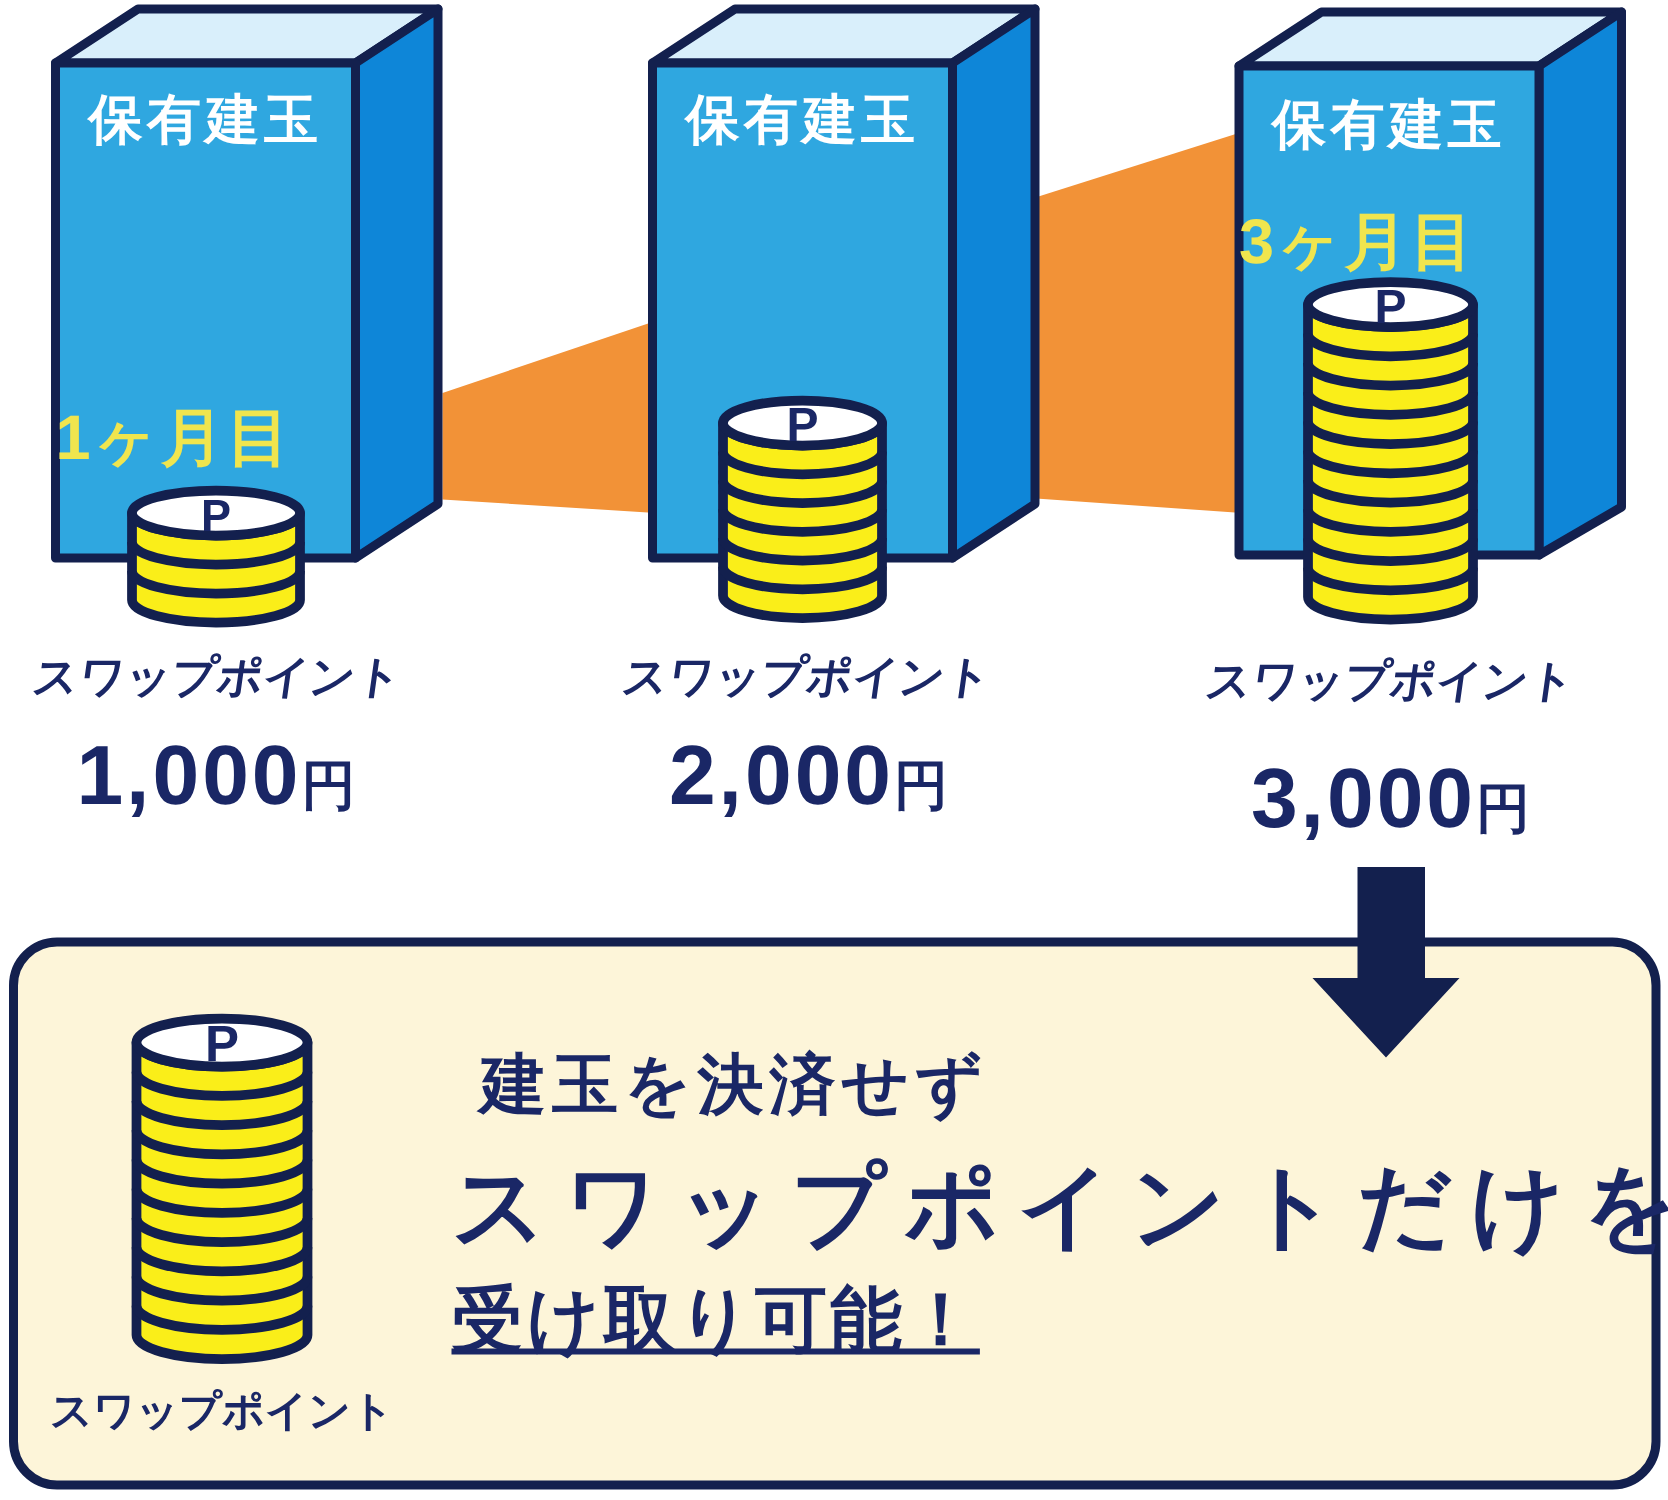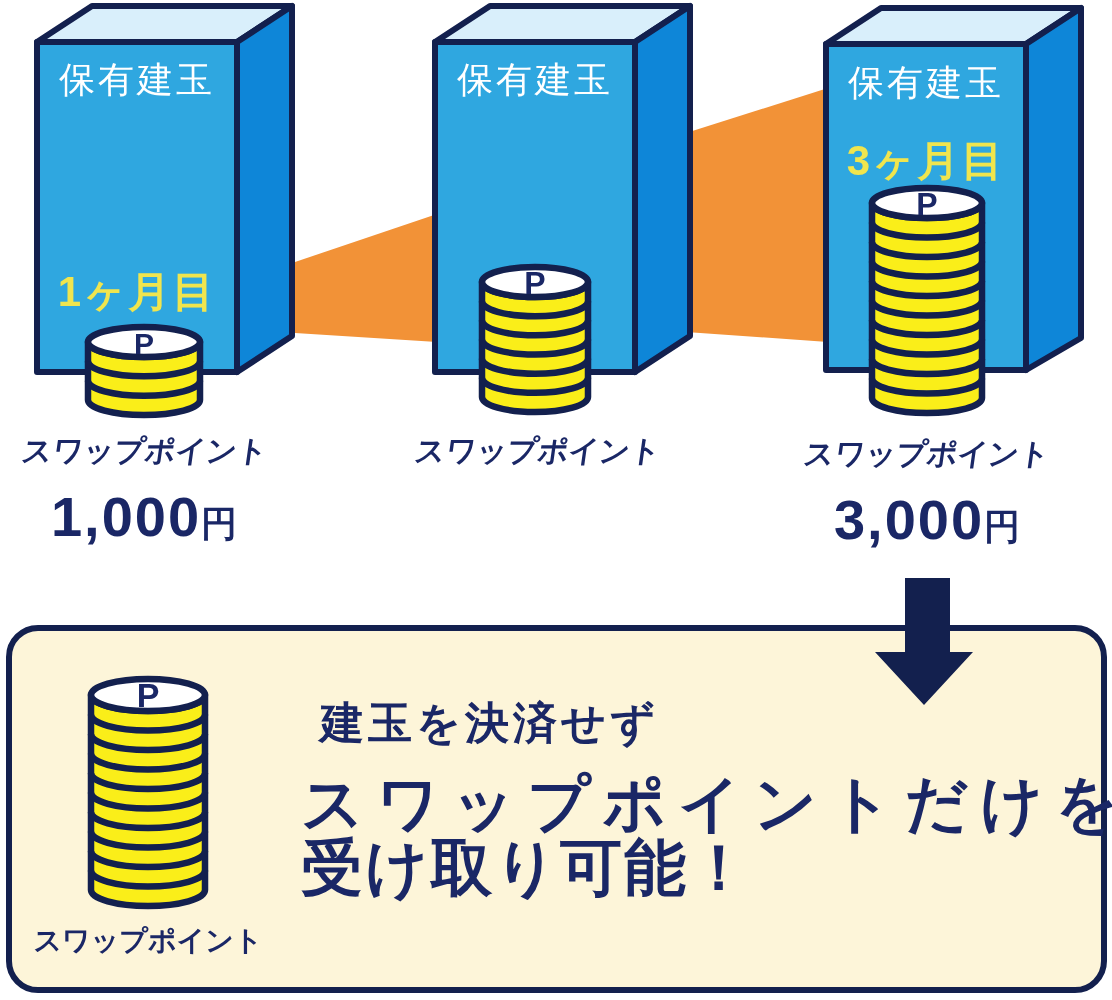--- a/index.html
+++ b/index.html
@@ -20,41 +20,41 @@
   .stage{
     position:relative;width:1112px;height:1000px;background:var(--bg);
     overflow:hidden;font-family:"Liberation Sans",sans-serif;
   }
   .panel{
     position:absolute;left:6px;top:625px;width:1089px;height:356px;
     background:var(--cream);border:6px solid var(--outline);border-radius:32px;
   }
   svg.art{position:absolute;left:0;top:0;pointer-events:none;}
   .txt{position:absolute;white-space:nowrap;}
-  .box-title{width:200px;text-align:center;color:var(--white);font-size:36px;font-weight:normal;letter-spacing:3px;}
+  .box-title{width:200px;text-align:center;color:var(--white);font-size:36px;font-weight:bold;letter-spacing:3px;}
   #bt1{left:37px;top:56px}
   #bt2{left:435px;top:56px}
   #bt3{left:826px;top:59px}
-  .month{width:200px;text-align:center;color:var(--month);font-size:42px;font-weight:bold;letter-spacing:2px;}
+  .month{width:200px;text-align:left;color:var(--month);font-size:42px;font-weight:bold;letter-spacing:2px;}
   #m1{left:37px;top:264px}
   #m2{left:435px;top:202px}
   #m3{left:826px;top:133px}
   .pts-label{width:300px;text-align:center;color:var(--text-navy);font-size:30px;font-weight:bold;transform:skewX(-8deg);}
   #pl1{left:-5px;top:431px}
   #pl2{left:388px;top:431px}
   #pl3{left:777px;top:434px}
   .amount{width:300px;text-align:center;color:var(--text-navy);font-size:56px;font-weight:bold;letter-spacing:2px;}
   #a1{left:-5px;top:484px}
   #a2{left:390px;top:484px}
-  #a3{left:778px;top:487px}
+  #a3{left:778px;top:499px}
   .yen{font-size:36px;}
   .callout-label{left:8px;top:922px;width:280px;text-align:center;font-size:28px;font-weight:bold;color:var(--text-navy);}
   .callout-line1{left:320px;top:694px;font-size:44px;font-weight:bold;letter-spacing:4px;color:var(--text-navy);}
   .callout-line2{left:301px;top:762px;font-size:62px;font-weight:bold;letter-spacing:12px;color:var(--text-navy);}
-  .callout-line3{left:301px;top:826px;font-size:62px;font-weight:bold;letter-spacing:2px;color:var(--text-navy);}
+  .callout-line3{left:301px;top:848px;font-size:48px;font-weight:bold;letter-spacing:2px;color:var(--text-navy);text-decoration:underline;}
 </style>
 </head>
 <body>
 
 <div class="stage">
 
   <div class="panel"></div>
 
   <svg class="art" width="1112" height="1000" viewBox="0 0 1112 1000">
 
@@ -135,20 +135,23 @@
   <div class="txt month" id="m1">1ヶ月目</div>
   <div class="txt month" id="m3">3ヶ月目</div>
 
   <div class="txt pts-label" id="pl1">スワップポイント</div>
   <div class="txt pts-label" id="pl2">スワップポイント</div>
   <div class="txt pts-label" id="pl3">スワップポイント</div>
 
   <div class="txt amount" id="a1">
     <span>1,000</span><span class="yen">円</span>
   </div>
+  <div class="txt amount" id="a2">
+    <span>2,000</span><span class="yen">円</span>
+  </div>
   <div class="txt amount" id="a3">
     <span>3,000</span><span class="yen">円</span>
   </div>
 
   <div class="txt callout-label">スワップポイント</div>
   <div class="txt callout-line1">建玉を決済せず</div>
   <div class="txt callout-line2">スワップポイントだけを</div>
   <div class="txt callout-line3">受け取り可能！</div>
 
 </div>

